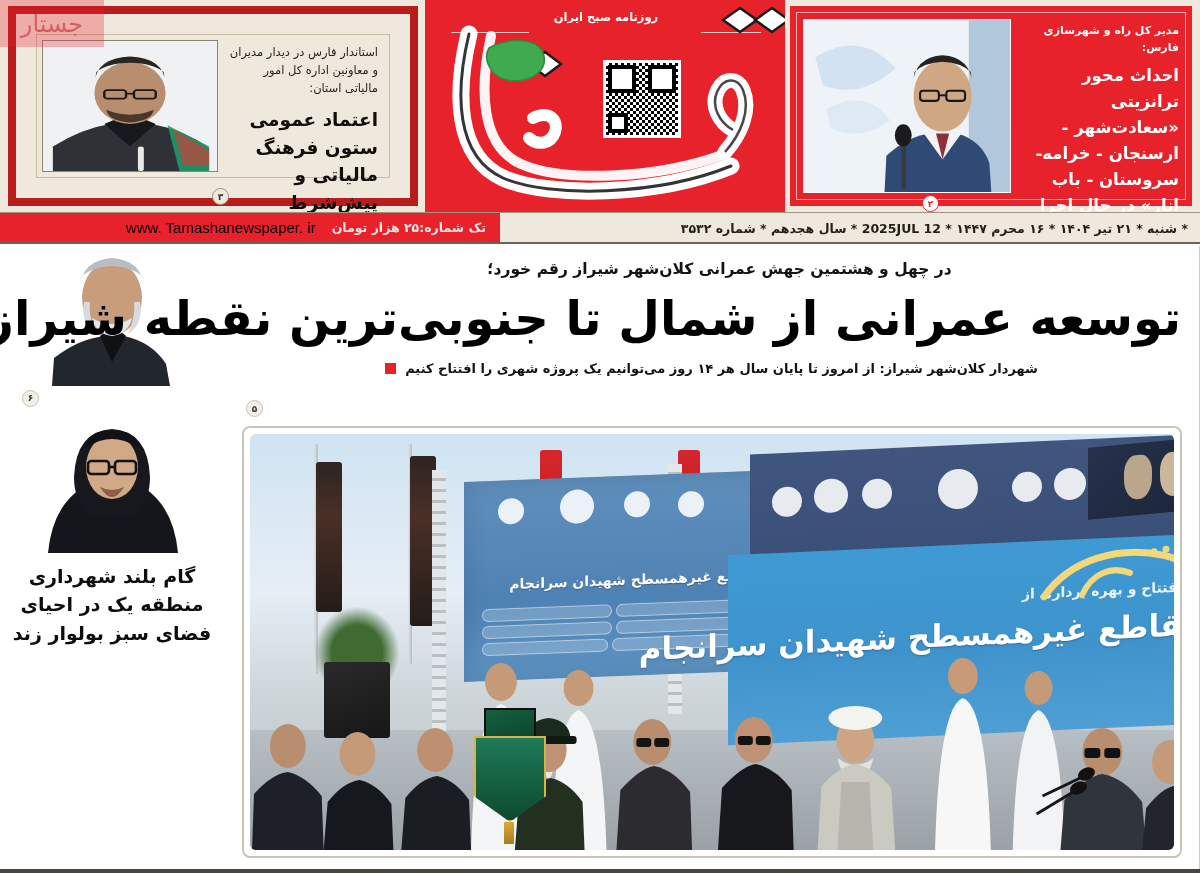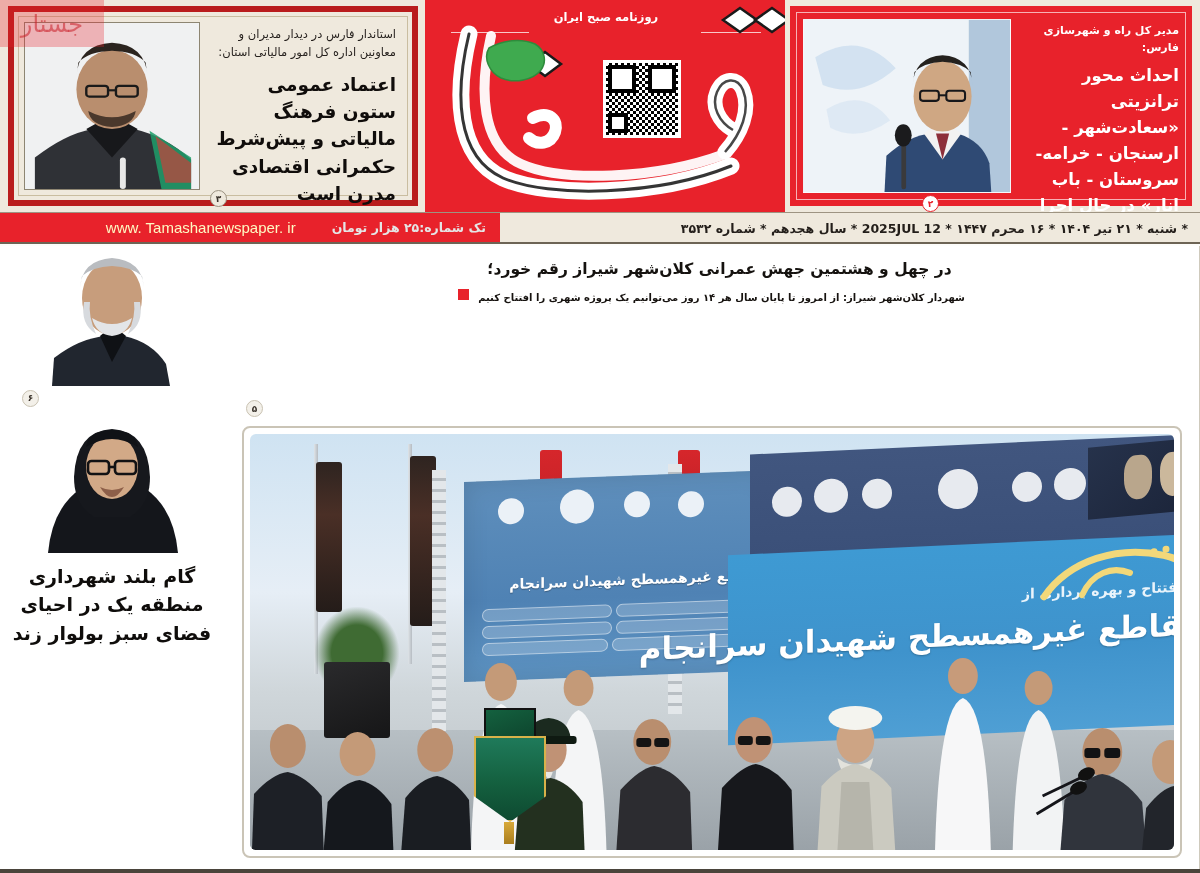--- a/index.html
+++ b/index.html
@@ -76,22 +76,22 @@
     position:absolute; left:2px; bottom:2px; width:20px; height:20px;
     border:4px solid #000; background:#fff;
   }
 
   
   .teaser-left {
     position: absolute;
     left: 8px; top: 6px;
     width: 410px; height: 200px;
     background: #efe9dd;
-    border: 6px solid #b91c1c;
-    padding: 4px;
+    border: 8px solid #b91c1c;
+    padding: 20px;
   }
   .teaser-left-inner {
     position: relative;
     width: 100%; height: 100%;
     border: 1px solid #c9bda0;
     display: flex; flex-direction: row-reverse;
     padding: 5px;
     gap: 8px;
   }
   .teaser-left-text {
@@ -188,22 +188,22 @@
     width: 500px; height: 100%;
     background: #e8222b;
     display: flex; align-items: center;
     direction: rtl;
   }
   .price {
     color: #e5e5e5; font-size: 12.5px; font-weight: bold;
     padding-right: 14px; white-space: nowrap;
   }
   .weburl {
-    color: #fef9c3; font-size: 15px;
-    margin-right: 36px; direction: ltr; white-space: nowrap;
+    color: #000000; font-size: 15px;
+    margin-right: 16px; direction: ltr; white-space: nowrap;
     font-family: "Liberation Sans", sans-serif;
   }
 
   
   .sidebar {
     position: absolute; left: 0; top: 246px;
     width: 224px; height: 627px;
     background: #ffffff;
     border-left: 0;
   }
@@ -255,21 +255,21 @@
     white-space: nowrap;
   }
   .lead-sub-row {
     display: flex; flex-direction: row-reverse;
     align-items: center; justify-content: center;
     gap: 9px; direction: rtl;
     padding: 8px 30px 0 30px;
   }
   .red-square { width: 11px; height: 11px; background: #e8222b; flex: 0 0 11px; }
   .lead-sub {
-    font-size: 10px; font-weight: bold; color: #16120f; direction: rtl; margin-top: 6px;
+    font-size: 13px; font-weight: bold; color: #16120f; direction: rtl;
   }
   .main .pg-badge.lead-badge {
     position: absolute; left: 22px; top: 154px;
     background:#f3f0e9; border-color:#c9c2b2;
   }
 
   
   .photo-frame {
     position: absolute;
     left: 18px; top: 180px;
@@ -538,20 +538,21 @@
         </svg>
       </div>
       <div class="side-head">گام بلند شهرداری منطقه یک در احیای فضای سبز بولوار زند</div>
 
     </div>
 
   </div>
 
   <div class="main">
     <div class="lead-kicker">در چهل و هشتمین جهش عمرانی کلان‌شهر شیراز رقم خورد؛</div>
+    <div class="lead-head">توسعه عمرانی از شمال تا جنوبی‌ترین نقطه شیراز</div>
     <div class="lead-sub-row">
       <span class="red-square"></span>
       <span class="lead-sub">شهردار کلان‌شهر شیراز: از امروز تا پایان سال هر ۱۴ روز می‌توانیم یک پروژه شهری را افتتاح کنیم</span>
     </div>
     <span class="pg-badge lead-badge">۵</span>
 
     <div class="photo-frame">
       <div class="photo">
 
         <div style="position:absolute;left:0;right:0;bottom:0;height:120px;background:linear-gradient(180deg,#b7bfc4,#9aa2a8);"></div>

